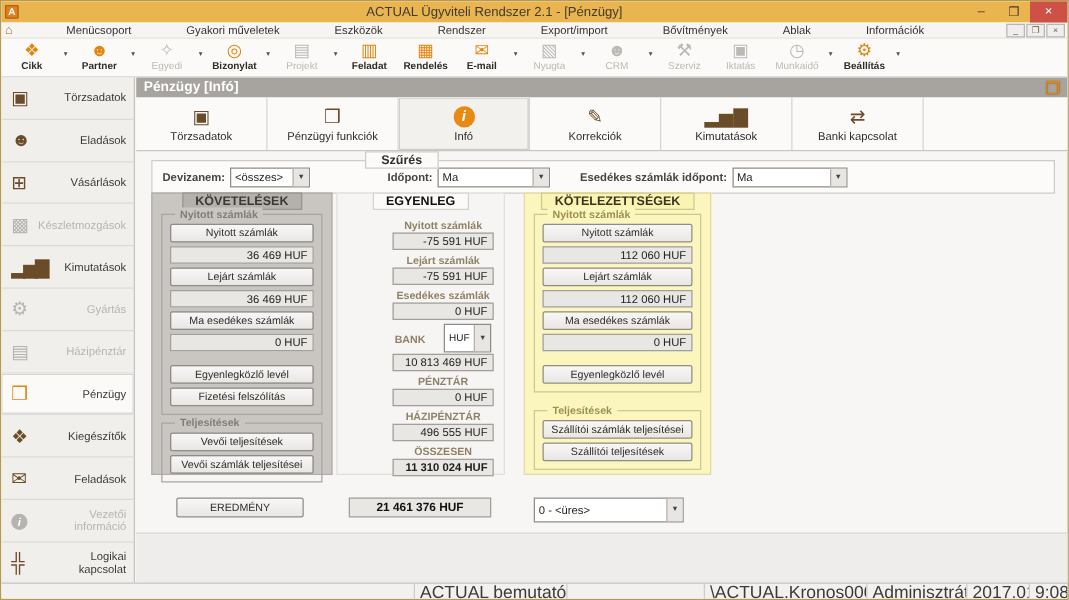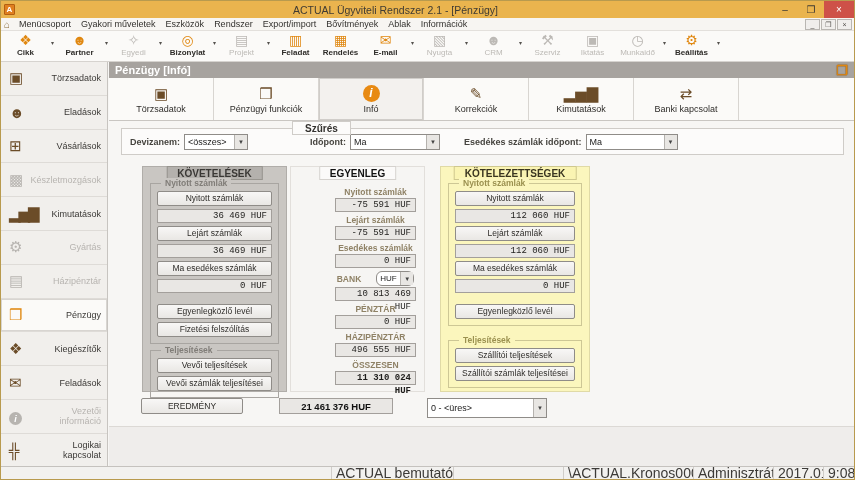--- a/index.html
+++ b/index.html
@@ -11,21 +11,21 @@
   }
   
   .titlebar { height:17px; background:#eab44e; display:flex; align-items:center; }
   .app-logo { width:11px; height:11px; margin:0 4px 0 3px; background:#e07f1f; border:1px solid #b35f10; border-radius:1px; color:#fff; font-size:8px; line-height:9px; text-align:center; font-weight:bold; }
   .win-title { flex:1; text-align:center; font-size:10.5px; color:#3f3b33; }
   .win-btn { width:26px; height:17px; display:flex; align-items:center; justify-content:center; font-size:10px; color:#3f3b33; cursor:default; }
   .win-btn.close { width:30px; background:#ce5148; color:#fff; }
   
   .menubar { height:13px; background:#f7f5f2; border-bottom:1px solid #e3e0dc; display:flex; align-items:center; font-size:9px; color:#33312e; }
   .menu-home { color:#8a6b3a; font-size:10px; margin:0 4px 0 3px; }
-  .menu-item { padding:0 5px; }
+  .menu-item { padding:0 5px;margin-left:34px; }
   .mdi-controls { margin-left:auto; display:flex; gap:1px; padding-right:2px; }
   .mdi-btn { width:15px; height:11px; border:1px solid #b9b6b2; background:#f0eeec; font-size:7px; line-height:9px; text-align:center; color:#55524e; }
   
   .toolbar { height:31px; background:#fbfaf8; border-bottom:1px solid #d6d3cf; display:flex; align-items:flex-start; padding:1px 0 0 2px; }
   .tool { width:45px; text-align:center; }
   .tool .glyph { display:block; font-size:14px; line-height:16px; color:#e0870f; }
   .tool .lbl { display:block; font-size:8px; font-weight:bold; color:#2f2d2a; white-space:nowrap; }
   .tool.disabled .glyph, .tool.disabled .lbl { color:#bcb9b5; font-weight:normal; }
   .dd-arrow { width:9px; font-size:6px; color:#55524e; margin-top:7px; text-align:center; }
   
@@ -48,43 +48,43 @@
   .tab.active { background:#f3f1ee; box-shadow:inset 0 0 0 1px #d0cdc9; }
   .icon-circle-orange { width:17px; height:17px; border-radius:50%; background:#e88a12; color:#fff; font-size:12px; font-weight:bold; font-style:italic; display:flex; align-items:center; justify-content:center; }
   
   .filter { position:absolute; left:12px; right:10px; top:66px; height:27px; border:1px solid #cfccc8; background:#fcfbfa; display:flex; align-items:center; padding:0 8px; }
   .filter-legend { position:absolute; top:-8px; left:170px; height:14px; line-height:13px; padding:0 12px; background:#fcfbfa; border:1px solid #cfccc8; font-size:10px; font-weight:bold; color:#33312e; }
   .f-label { font-size:9px; font-weight:bold; color:#46443f; margin-right:4px; white-space:nowrap; }
   .combo { border:1px solid #8f8c88; background:#fff; height:16px; font-size:9px; color:#222; display:flex; align-items:center; padding-left:3px; }
   .combo .val { flex:1; white-space:nowrap; overflow:hidden; }
   .combo .arrow { width:13px; align-self:stretch; background:#e8e6e3; border-left:1px solid #b5b2ae; font-size:6px; display:flex; align-items:center; justify-content:center; color:#444; }
   
-  .panels { position:absolute; left:0; top:104px; right:0; height:228px;margin-left:21px; }
+  .panels { position:absolute; left:0; top:92px; right:0; height:228px; }
   .panel { position:absolute; top:0; height:226px; padding-top:12px; }
   .panel-title { position:absolute; top:-1px; left:50%; transform:translateX(-50%); height:14px; line-height:13px; padding:0 10px; font-size:10px; font-weight:bold; white-space:nowrap; }
   .panel-grey { left:12px; width:145px; background:#c9c6c2; border:1px solid #b0ada9; }
   .panel-grey .panel-title { background:#b4b1ad; border:1px solid #98958f; color:#3a3835; }
   .panel-mid { left:160px; width:135px; background:#f6f5f3; border:1px solid #e2dfdb;padding-left:36px; }
   .panel-mid .panel-title { background:#fbfaf9; border:1px solid #d5d2ce; color:#111; }
   .panel-yellow { left:310px; width:150px; background:#fbf6bd; border:1px solid #e0daa6; }
   .panel-yellow .panel-title { background:#faf4b2; border:1px solid #cfc88f; color:#3a3520; }
   .grp { border:1px solid #a8a5a1; margin:4px 7px 6px; padding:7px 6px 3px; position:relative; }
   .panel-yellow .grp { border-color:#cdc795; }
   .grp-legend { position:absolute; top:-6px; left:10px; background:inherit; padding:0 4px; font-size:8.5px; font-weight:bold; color:#807d78; background:#c9c6c2; }
   .panel-yellow .grp-legend { color:#9b9150; background:#fbf6bd; }
   .pbtn { display:block; width:100%; height:15px; background:linear-gradient(#f8f7f6,#e9e7e4); border:1px solid #8f8c88; border-radius:2px; font-size:8.5px; color:#2e2c29; margin-bottom:3px; text-align:center; line-height:13px; font-family:"Liberation Sans",sans-serif; }
-  .pval { height:14px; background:#e9e7e4; border:1px solid #a39f9b; font-size:9px; text-align:right; padding:0 4px; line-height:13px; margin-bottom:3px; color:#1e1d1b;font-family:Liberation Mono, monospace; }
+  .pval { height:14px; background:#e9e7e4; border:1px solid #a39f9b; font-size:9px; text-align:right; padding:0 4px; line-height:13px; margin-bottom:3px; color:#1e1d1b; }
   .gap8 { height:8px; }
   
   .mrow-label { text-align:center; font-size:8.5px; font-weight:bold; color:#8f8266; margin-bottom:1px; }
   .panel-mid .inner { padding:8px 8px 0; }
   .panel-mid .pval { background:#e9e7e4; }
   .pval.bold { font-weight:bold; }
   .bank-line { display:flex; align-items:center; justify-content:center; gap:15px; margin-bottom:1px; }
-  .bank-line .combo { height:15px; width:38px; font-size:8px;border-radius:6px; }
+  .bank-line .combo { height:23px; width:38px; font-size:8px; }
   
   .result-row { position:absolute; left:0; right:8px; top:336px; height:20px; }
   .result-row .pbtn { position:absolute; left:32px; width:102px; height:16px; line-height:14px; }
   .result-val { position:absolute; left:170px; width:114px; height:16px; background:#e9e7e4; border:1px solid #a39f9b; font-size:9.5px; font-weight:bold; text-align:center; line-height:15px; color:#111; }
   .result-row .combo { position:absolute; left:318px; width:120px; height:20px; }
   .bottom-strip { position:absolute; left:0; right:0; bottom:0; top:364px; background:#efedeb; border-top:1px solid #dcd9d5; }
   
   .statusbar { position:absolute; left:0; right:0; bottom:0; height:13px; background:#f2f1ef; border-top:1px solid #c5c2be; display:flex; font-size:14px; color:#3c3a37; align-items:center; }
   .sb-cell { height:100%; border-left:1px solid #d0cdc9; display:flex; align-items:center; padding:0 4px; white-space:nowrap; overflow:hidden; }
 </style>
@@ -347,22 +347,22 @@
           <div class="pval">112 060 HUF</div>
           <button class="pbtn">Lejárt számlák</button>
           <div class="pval">112 060 HUF</div>
           <button class="pbtn">Ma esedékes számlák</button>
           <div class="pval">0 HUF</div>
           <div class="gap8"></div>
           <button class="pbtn">Egyenlegközlő levél</button>
         </div>
         <div class="grp" style="margin-top:14px">
           <span class="grp-legend">Teljesítések</span>
+          <button class="pbtn">Szállítói számlák teljesítései</button>
           <button class="pbtn">Szállítói teljesítések</button>
-          <button class="pbtn">Szállítói számlák teljesítései</button>
         </div>
       </div>
     </div>
 
     <div class="result-row">
       <button class="pbtn">EREDMÉNY</button>
       <div class="result-val">21 461 376 HUF</div>
       <span class="combo">
           <span class="val">0 - &lt;üres&gt;</span>
           <span class="arrow">▼</span>

